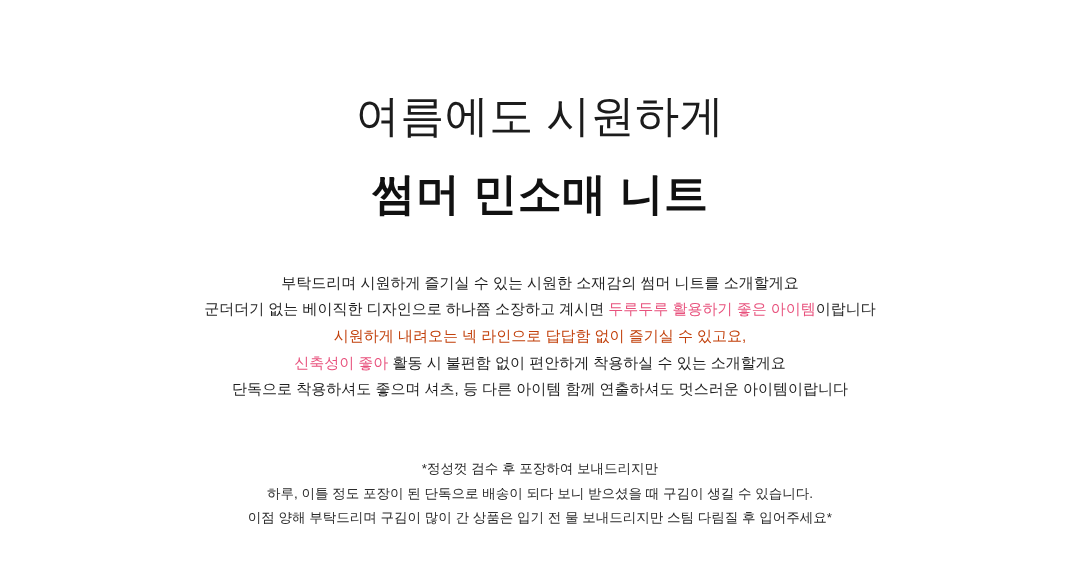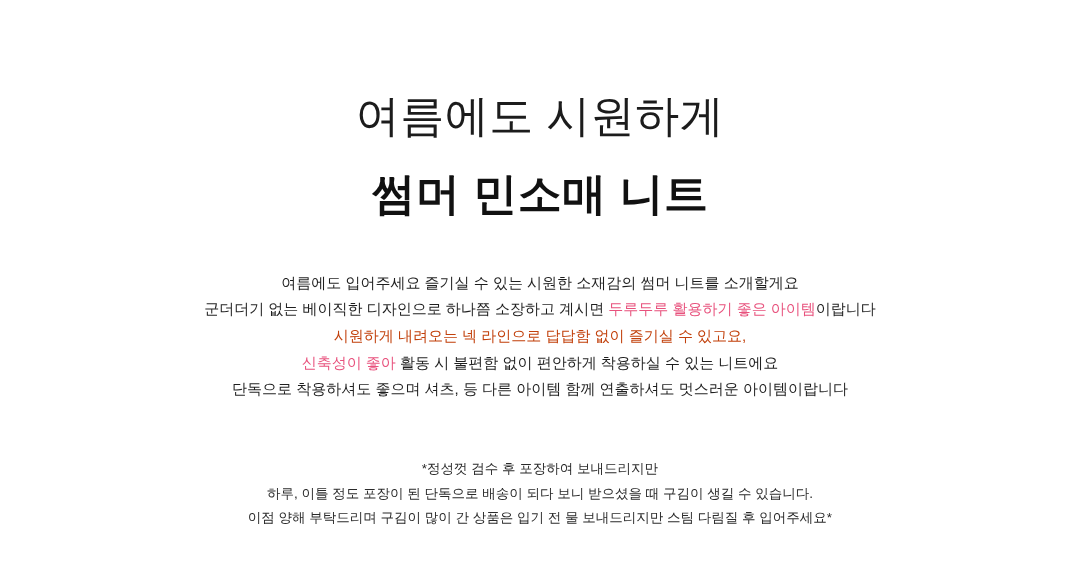--- a/index.html
+++ b/index.html
@@ -76,27 +76,27 @@
 <body>
 
 <div class="page">
 
   <div class="headline">
     <span class="headline-line1">여름에도 시원하게</span>
     <span class="headline-line2">썸머 민소매 니트</span>
   </div>
 
   <div class="body-block">
-    <span class="line">여름에도 입어주세요 즐기실 수 있는 시원한 소재감의 썸머 니트를 소개할게요</span>
+    <span class="line">부탁드리며 시원하게 즐기실 수 있는 시원한 소재감의 썸머 니트를 소개할게요</span>
     <span class="line">
       <span>군더더기 없는 베이직한 디자인으로 하나쯤 소장하고 계시면 </span><span class="accent">두루두루 활용하기 좋은 아이템</span><span>이랍니다</span>
     </span>
     <span class="line accent-line">시원하게 내려오는 넥 라인으로 답답함 없이 즐기실 수 있고요,</span>
     <span class="line">
-      <span class="accent">신축성이 좋아</span><span> 활동 시 불편함 없이 편안하게 착용하실 수 있는 니트에요</span>
+      <span class="accent">신축성이 좋아</span><span> 활동 시 불편함 없이 편안하게 착용하실 수 있는 소개할게요</span>
     </span>
     <span class="line">단독으로 착용하셔도 좋으며 셔츠, 등 다른 아이템 함께 연출하셔도 멋스러운 아이템이랍니다</span>
   </div>
 
   <div class="note-block">
     <span class="line">*정성껏 검수 후 포장하여 보내드리지만</span>
     <span class="line">하루, 이틀 정도 포장이 된 단독으로 배송이 되다 보니 받으셨을 때 구김이 생길 수 있습니다.</span>
     <span class="line">이점 양해 부탁드리며 구김이 많이 간 상품은 입기 전 물 보내드리지만 스팀 다림질 후 입어주세요*</span>
   </div>
 

